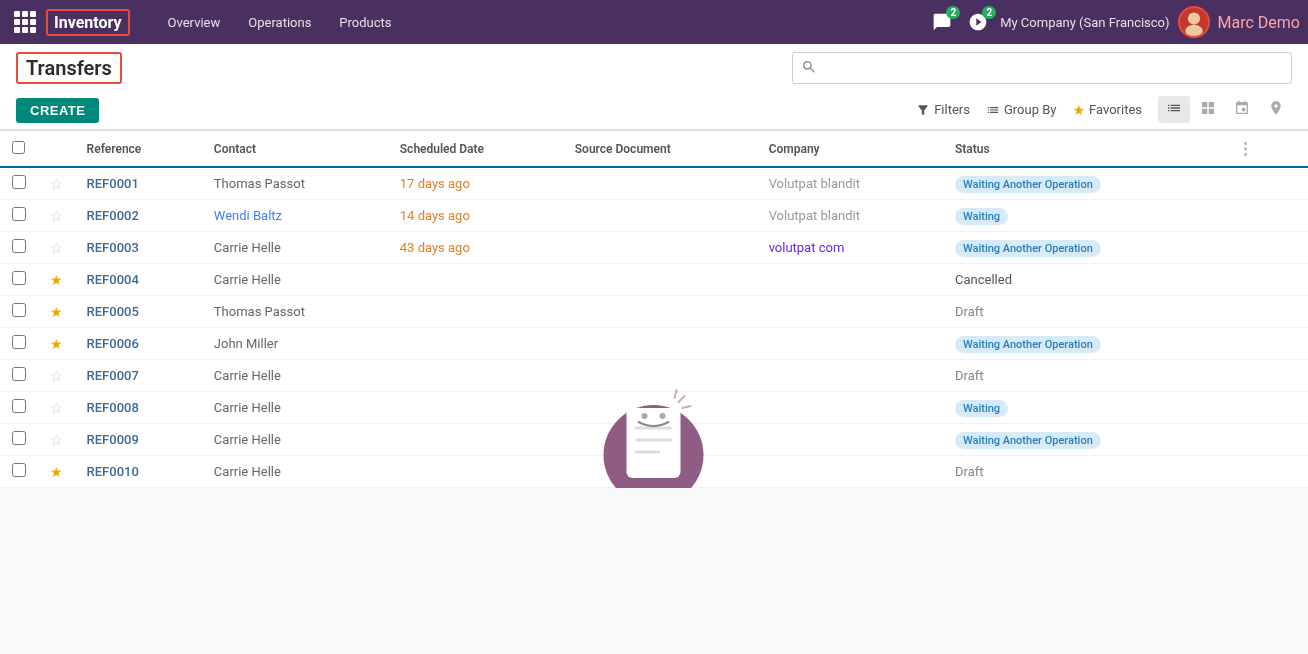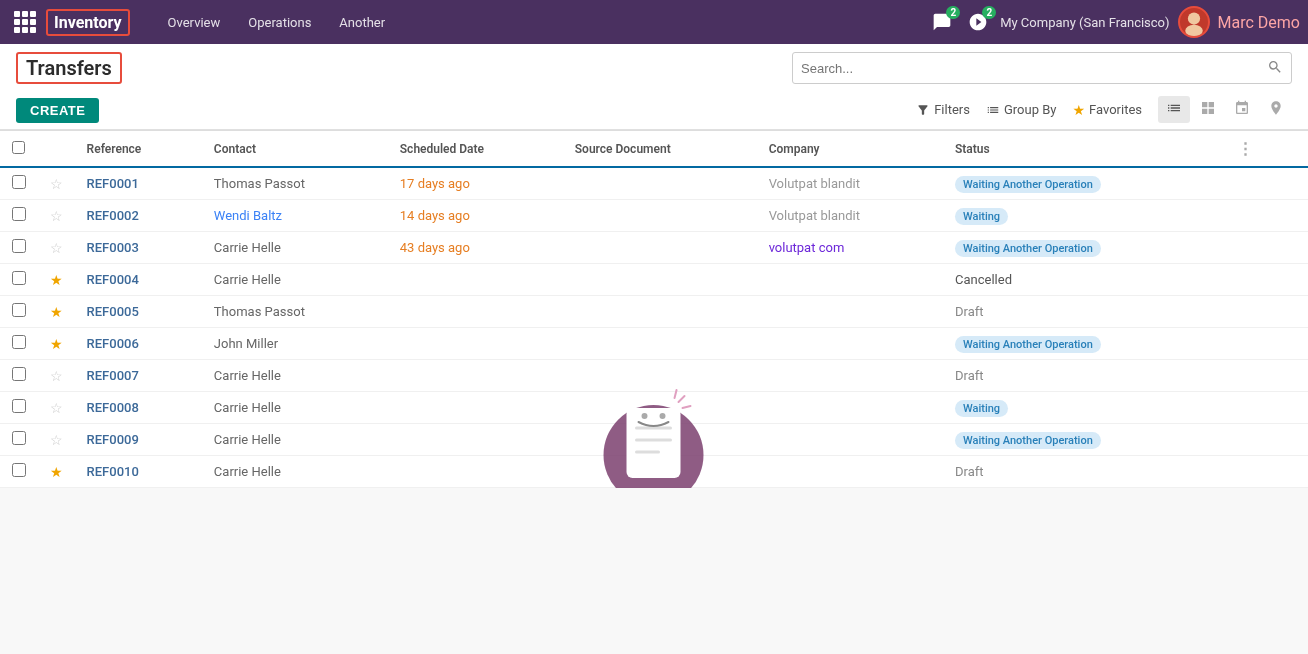--- a/index.html
+++ b/index.html
@@ -280,21 +280,21 @@
       <span></span>
       <span></span>
     <span></span>
       <span></span>
       <span></span>
   </div>
   <span class="nav-app-name">Inventory</span>
   <div class="nav-menu">
     <div class="nav-menu-item">Overview</div>
     <div class="nav-menu-item">Operations</div>
-    <div class="nav-menu-item">Another</div>
+    <div class="nav-menu-item">Products</div>
   </div>
   <div class="nav-right">
     <div class="nav-icon-badge">
       <svg width="20" height="20" viewBox="0 0 24 24" fill="white">
           <path d="M20 2H4c-1.1 0-2 .9-2 2v18l4-4h14c1.1 0 2-.9 2-2V4c0-1.1-.9-2-2-2z"></path>
         </svg>
       <span class="badge">2</span>
     </div>
     <div class="nav-icon-badge">
       <svg width="20" height="20" viewBox="0 0 24 24" fill="white">
@@ -310,21 +310,20 @@
         </svg>
     </div>
     <span class="nav-username">Marc Demo</span>
   </div>
 </nav>
 
 <div class="sub-header">
   <div class="page-title-row">
     <span class="page-title">Transfers</span>
     <div class="search-bar">
-      <input type="text" placeholder="Search..." style="">
       <span class="search-icon">
         <svg width="16" height="16" viewBox="0 0 24 24" fill="#888">
             <path d="M15.5 14h-.79l-.28-.27A6.471 6.471 0 0 0 16 9.5 6.5 6.5 0 1 0 9.5 16c1.61 0 3.09-.59 4.23-1.57l.27.28v.79l5 4.99L20.49 19l-4.99-5zm-6 0C7.01 14 5 11.99 5 9.5S7.01 5 9.5 5 14 7.01 14 9.5 11.99 14 9.5 14z"></path>
           </svg>
       </span>
     </div>
   </div>
   <div class="toolbar-row">
     <button class="create-btn">CREATE</button>
     <div class="filter-group">

